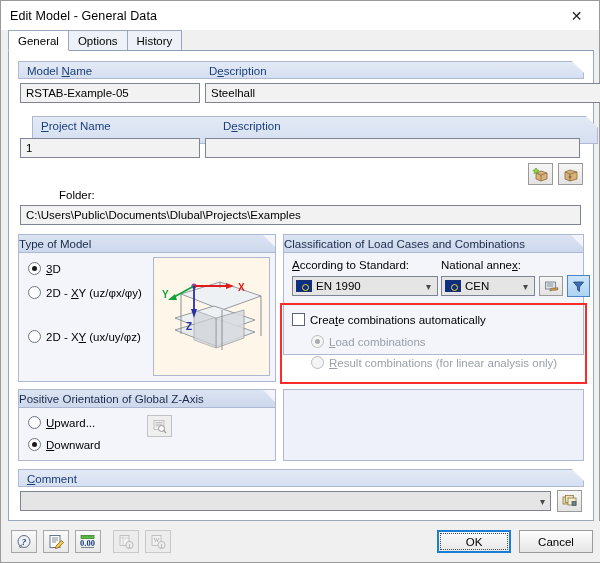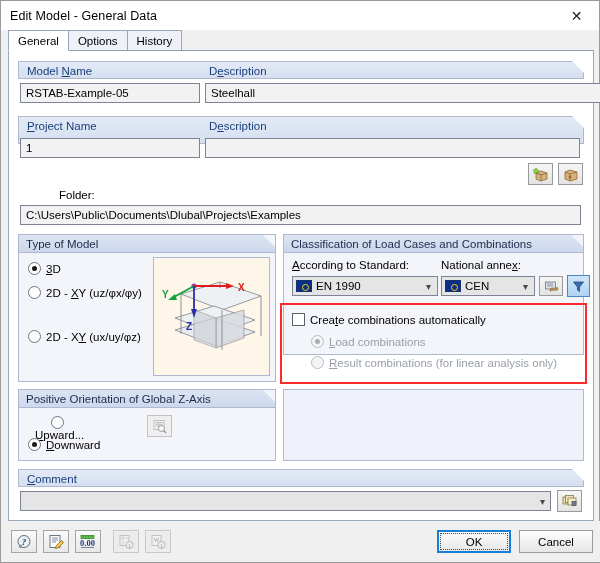--- a/index.html
+++ b/index.html
@@ -83,21 +83,20 @@
     background: #f3f5fb;
     border: 1px solid #aeb8d0;
   }
   .group-header {
     position: absolute;
     left: 0; top: 0; right: 0;
     height: 18px;
     background: linear-gradient(to bottom, #dce4f2, #ccd8ec);
     border-bottom: 1px solid #aeb8d0;
     display: flex; align-items: center;
-    padding-left: 7px;
     font-size: 11.5px;
     color: #1b2a4a;
     clip-path: polygon(0 0, calc(100% - 12px) 0, 100% 12px, 100% 100%, 0 100%);
   }
 
   
   .band {
     position: absolute;
     background: linear-gradient(to bottom, #e3eaf6, #d5dff0);
     border: 1px solid #aeb8d0;
@@ -271,21 +270,21 @@
 
   <div class="body-area">
 
     <div class="band" style="left:9px; top:10px; width:566px; height:18px;">
       <span class="band-label" style="left:8px;">Model <u>N</u>ame</span>
       <span class="band-label" style="left:190px;">D<u>e</u>scription</span>
     </div>
     <div class="input" style="left:11px; top:32px; width:180px; height:20px;">RSTAB-Example-05</div>
     <div class="input" style="left:196px; top:32px; width:398px; height:20px;">Steelhall</div>
 
-    <div class="band" style="left:9px; top:65px; width:566px; height:28px;">
+    <div class="band" style="left:23px; top:65px; width:566px; height:28px;">
       <span class="band-label" style="left:8px;"><u>P</u>roject Name</span>
       <span class="band-label" style="left:190px;">D<u>e</u>scription</span>
     </div>
     <div class="input" style="left:11px; top:87px; width:180px; height:20px;">1</div>
     <div class="input" style="left:196px; top:87px; width:375px; height:20px;"></div>
 
     <div class="iconbtn" style="left:519px; top:112px; width:25px; height:22px;">
       <svg width="17" height="15" viewBox="0 0 17 15">
         <path d="M4 6 L9 4 L15 6 L15 12 L9 14 L4 12 Z" fill="#d8b27a" stroke="#8a6a3a" stroke-width=".8"></path>
         <path d="M4 6 L9 8 L15 6" fill="none" stroke="#8a6a3a" stroke-width=".8"></path>
@@ -397,21 +396,21 @@
       <div class="radio-row" style="left:27px; top:121px;">
         <span class="radio disabled"></span>
         <span class="dim"><u>R</u>esult combinations (for linear analysis only)</span>
       </div>
     </div>
 
     <div class="redbox" style="left:271px; top:252px; width:307px; height:81px;"></div>
 
     <div class="group" style="left:9px; top:338px; width:258px; height:72px;">
       <div class="group-header">Positive Orientation of Global Z-Axis</div>
-      <div class="radio-row" style="left:16px; top:26px;flex-direction:column;">
+      <div class="radio-row" style="left:9px; top:26px;">
         <span class="radio"></span>
         <span><u>U</u>pward...</span>
       </div>
       <div class="radio-row" style="left:9px; top:48px;">
         <span class="radio checked"></span>
         <span><u>D</u>ownward</span>
       </div>
       <div class="iconbtn disabled" style="left:128px; top:25px; width:25px; height:22px;">
         <svg width="16" height="15" viewBox="0 0 16 15">
           <rect x="2" y="1.5" width="10" height="9" fill="#f2f2f2" stroke="#b6b6b6" stroke-width=".8"></rect>

